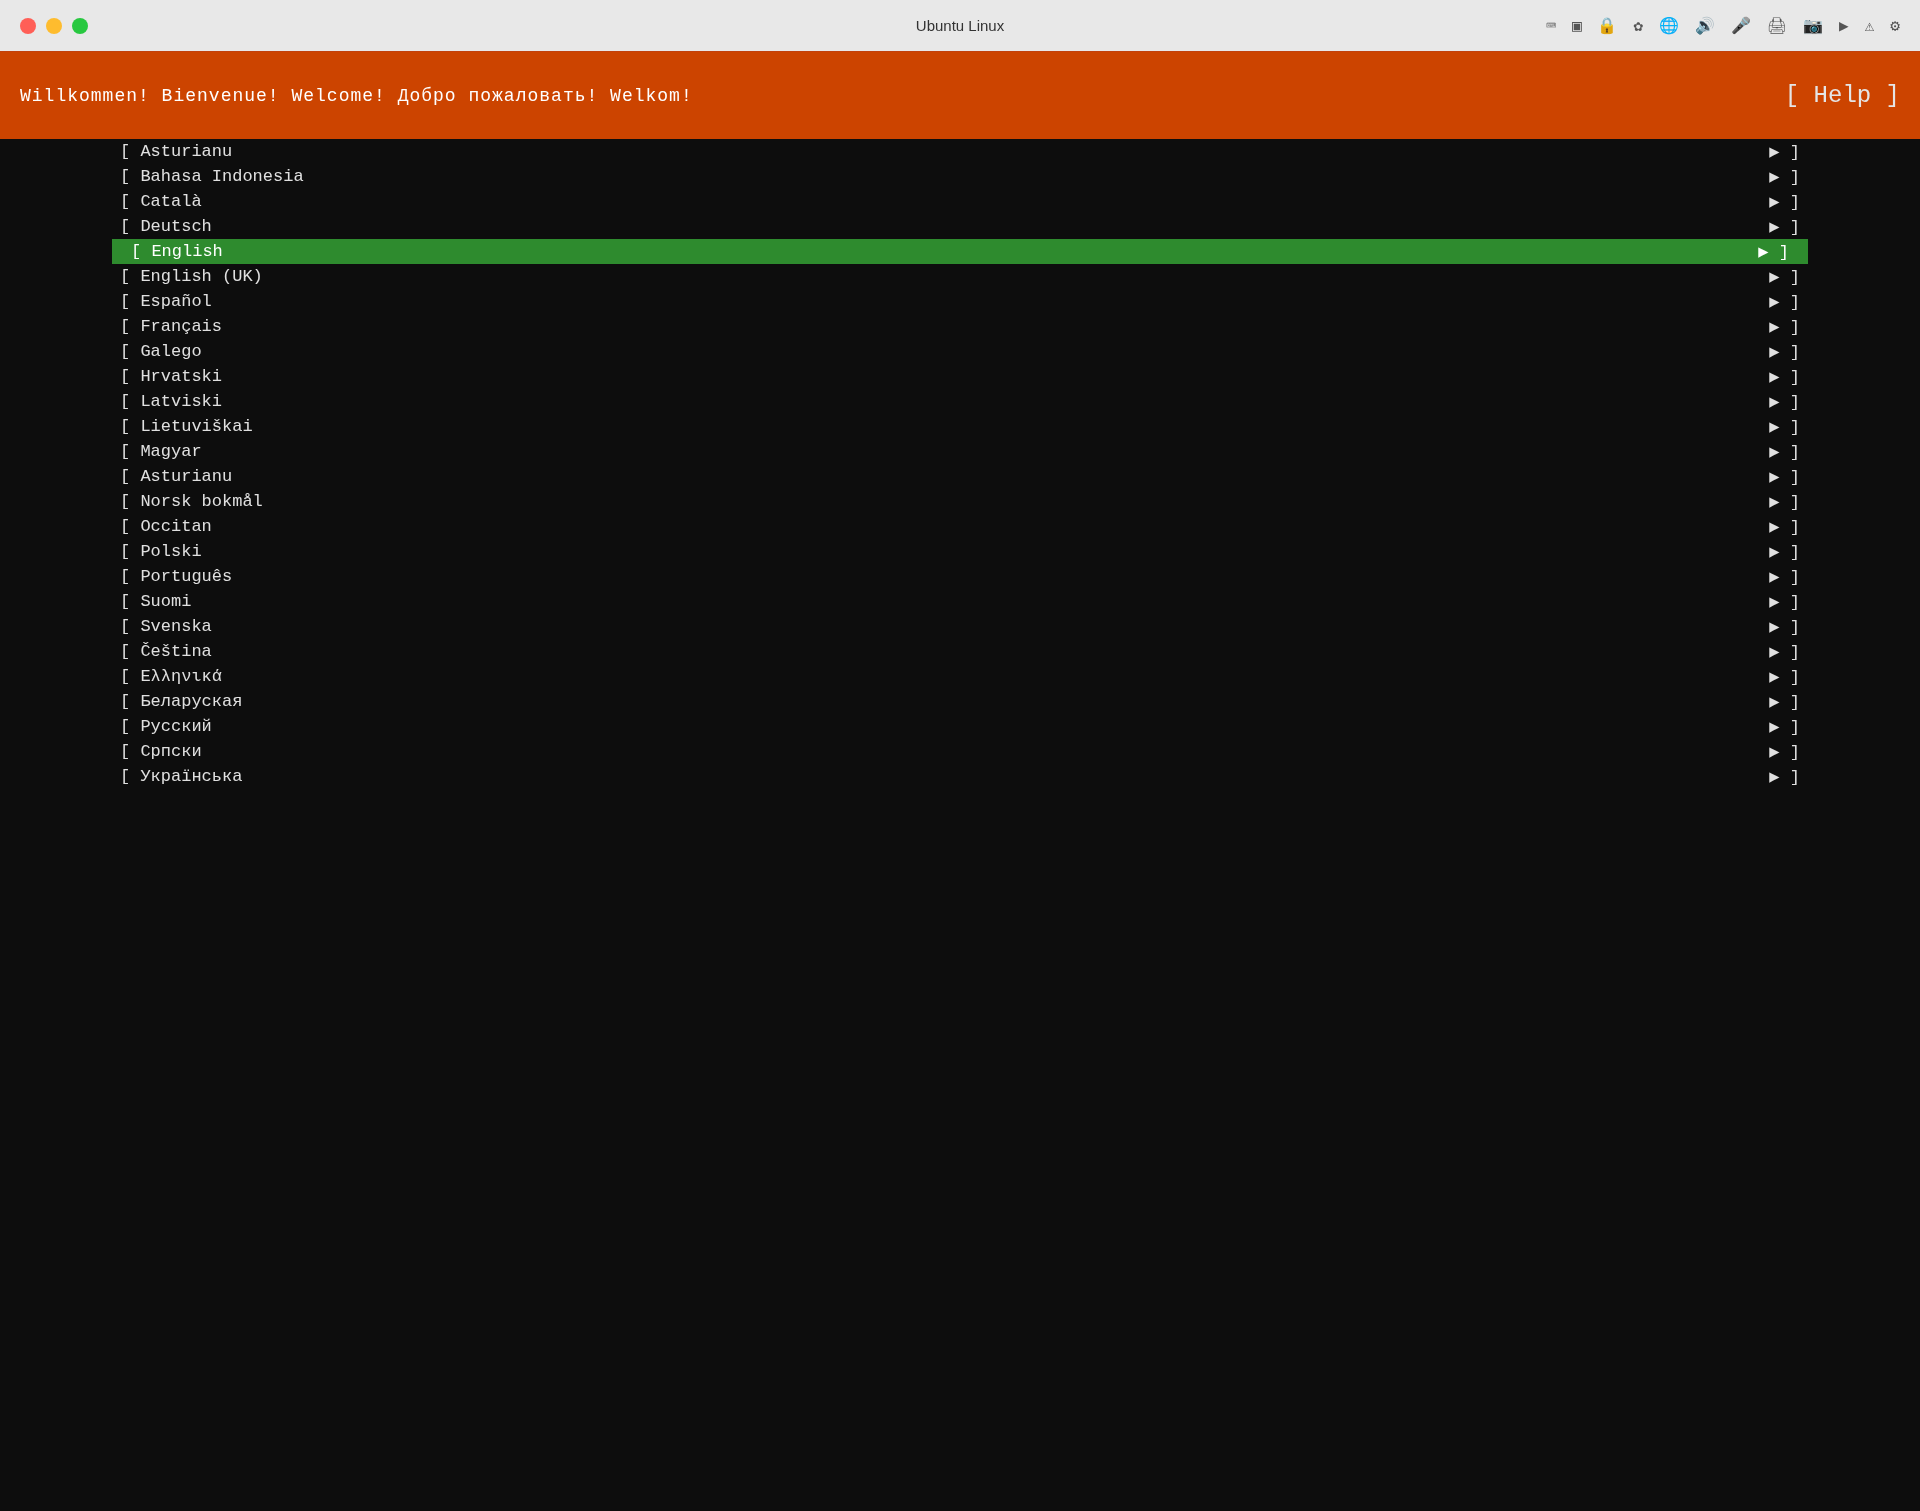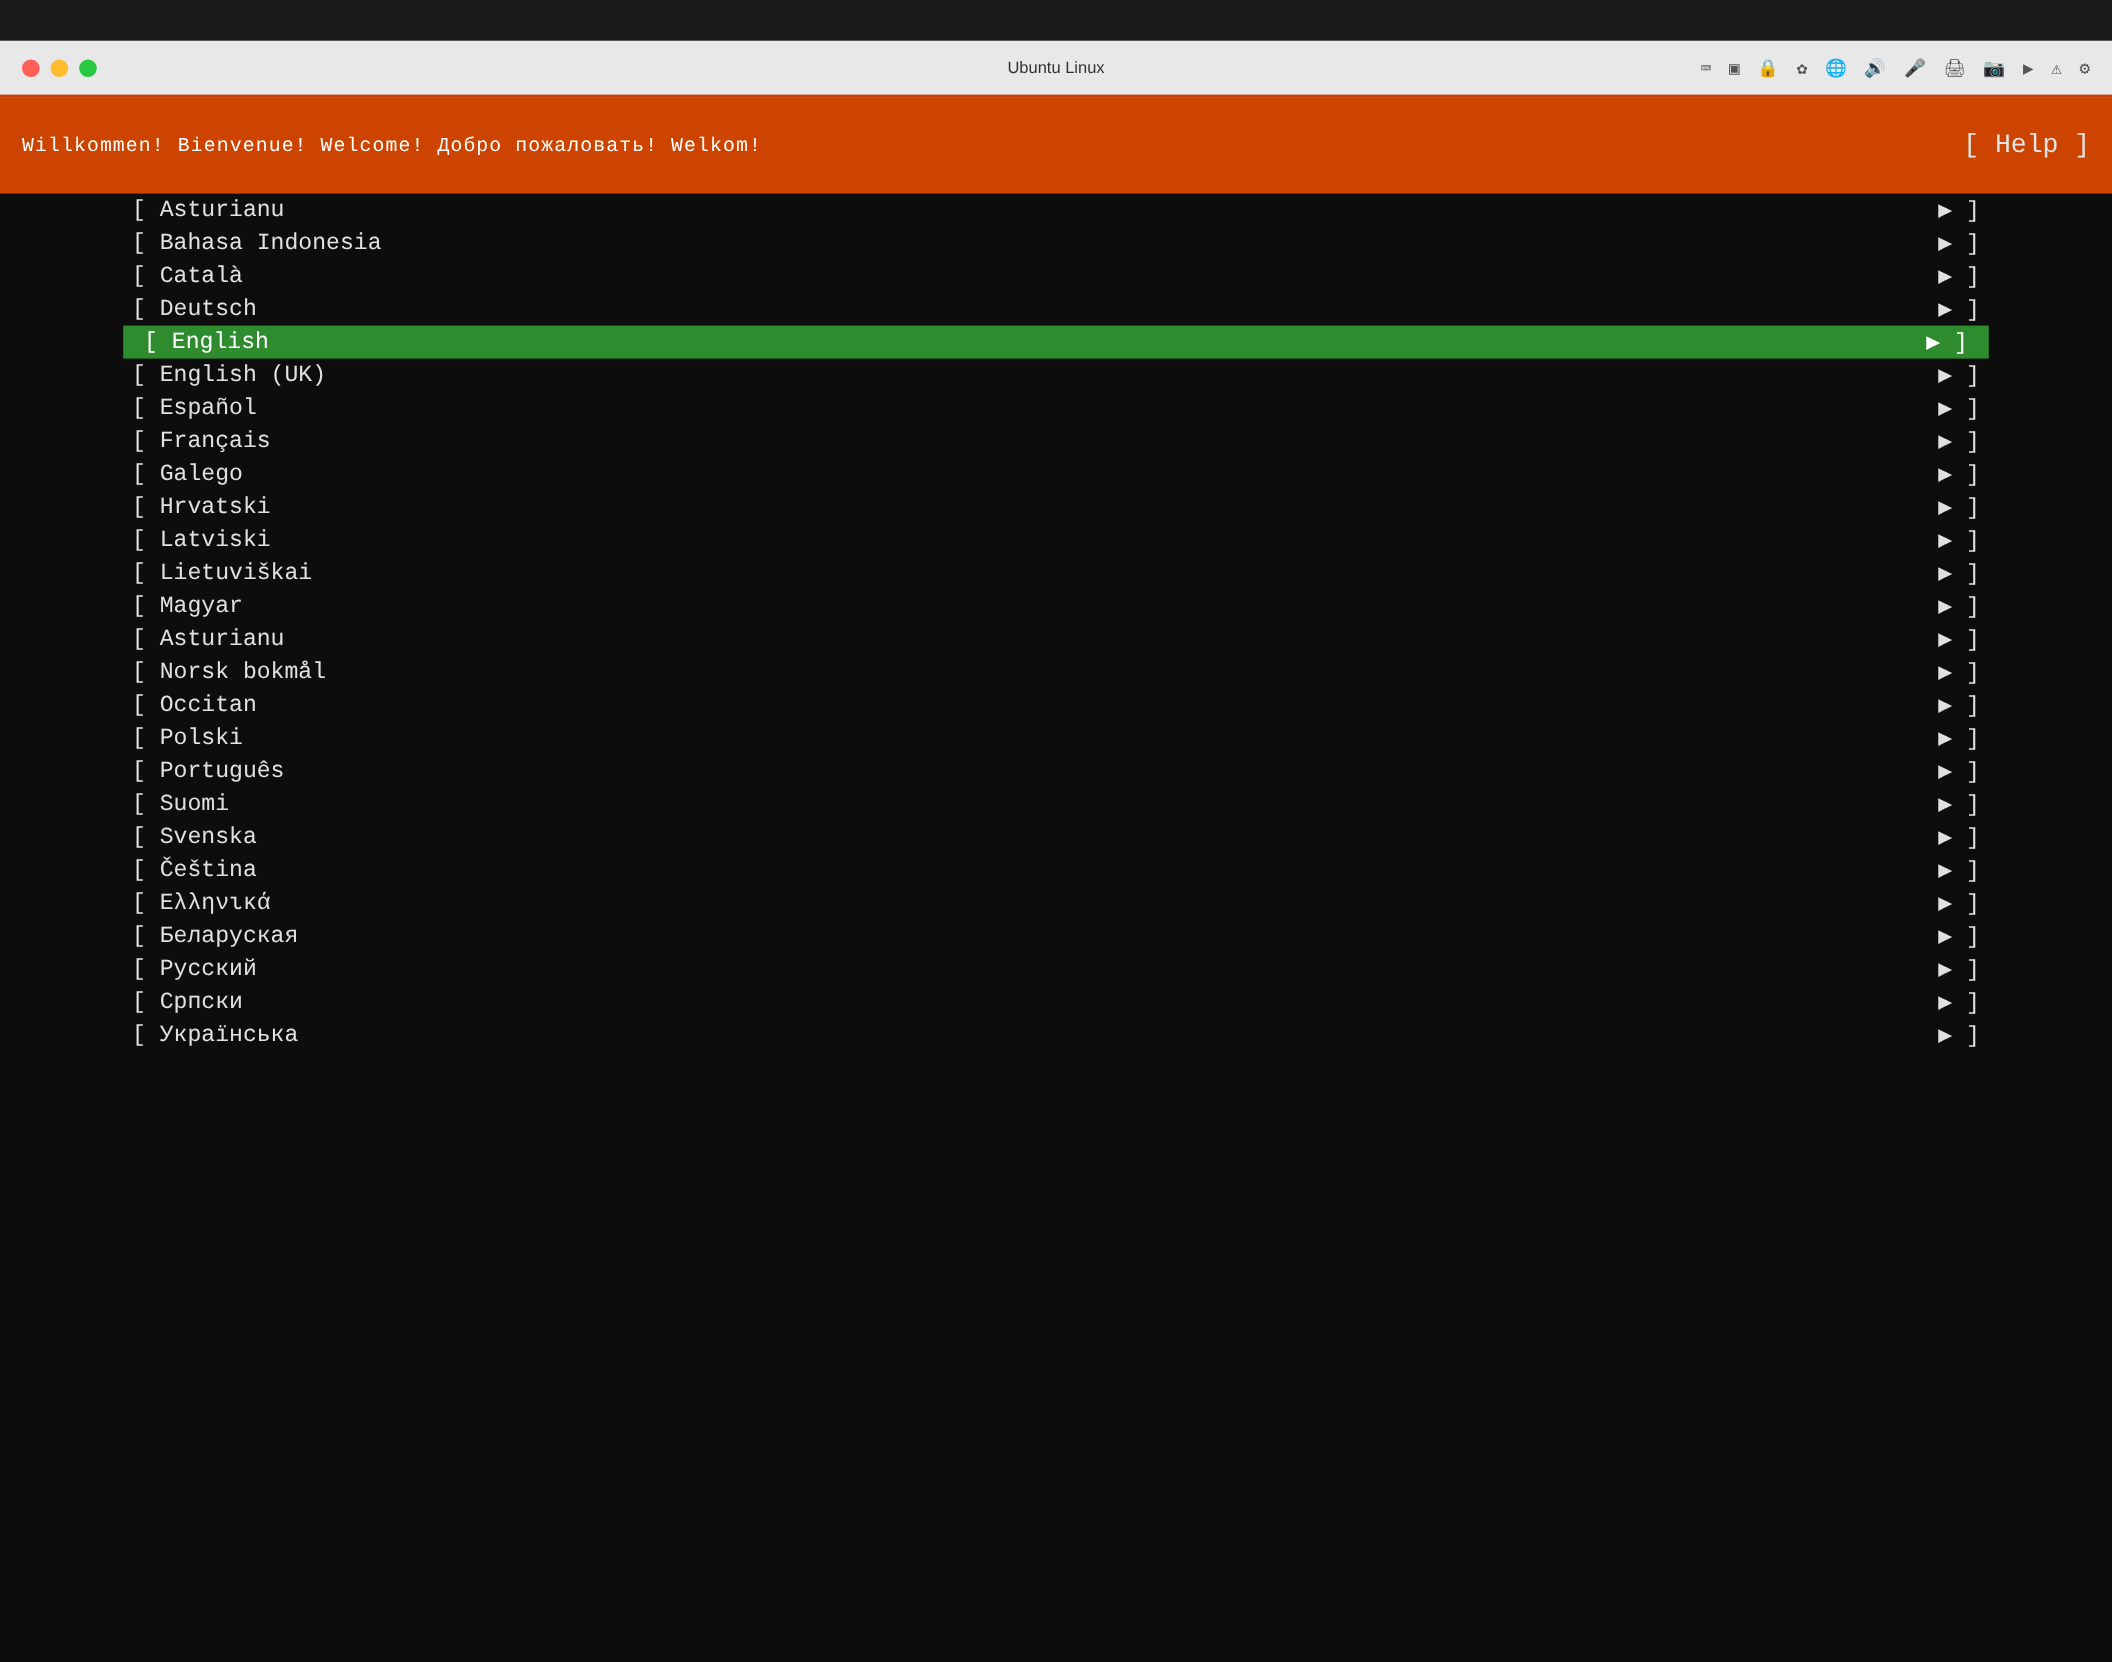--- a/index.html
+++ b/index.html
@@ -14,22 +14,21 @@
 
     
     .titlebar {
       width: 100%;
       height: 52px;
       background: #e8e8e8;
       display: flex;
       align-items: center;
       justify-content: center;
       position: relative;
-      border-bottom: 3px solid #c2410c;
-      margin-top: 37px;
+      border-bottom: 1px solid #c2410c;
     }
 
     .titlebar-buttons {
       position: absolute;
       left: 20px;
       display: flex;
       gap: 10px;
       align-items: center;
     }
 
@@ -97,21 +96,21 @@
       padding: 20px 120px 24px 120px;
       color: #e0e0e0;
       font-size: 17px;
       font-family: 'Courier New', Courier, monospace;
     }
 
     
     .language-list {
       padding: 0 120px;
       font-family: 'Courier New', Courier, monospace;
-      font-size: 21px;
+      font-size: 17px;
     }
 
     .lang-item {
       display: flex;
       align-items: center;
       justify-content: space-between;
       padding: 2px 0;
       color: #e0e0e0;
       cursor: pointer;
     }

